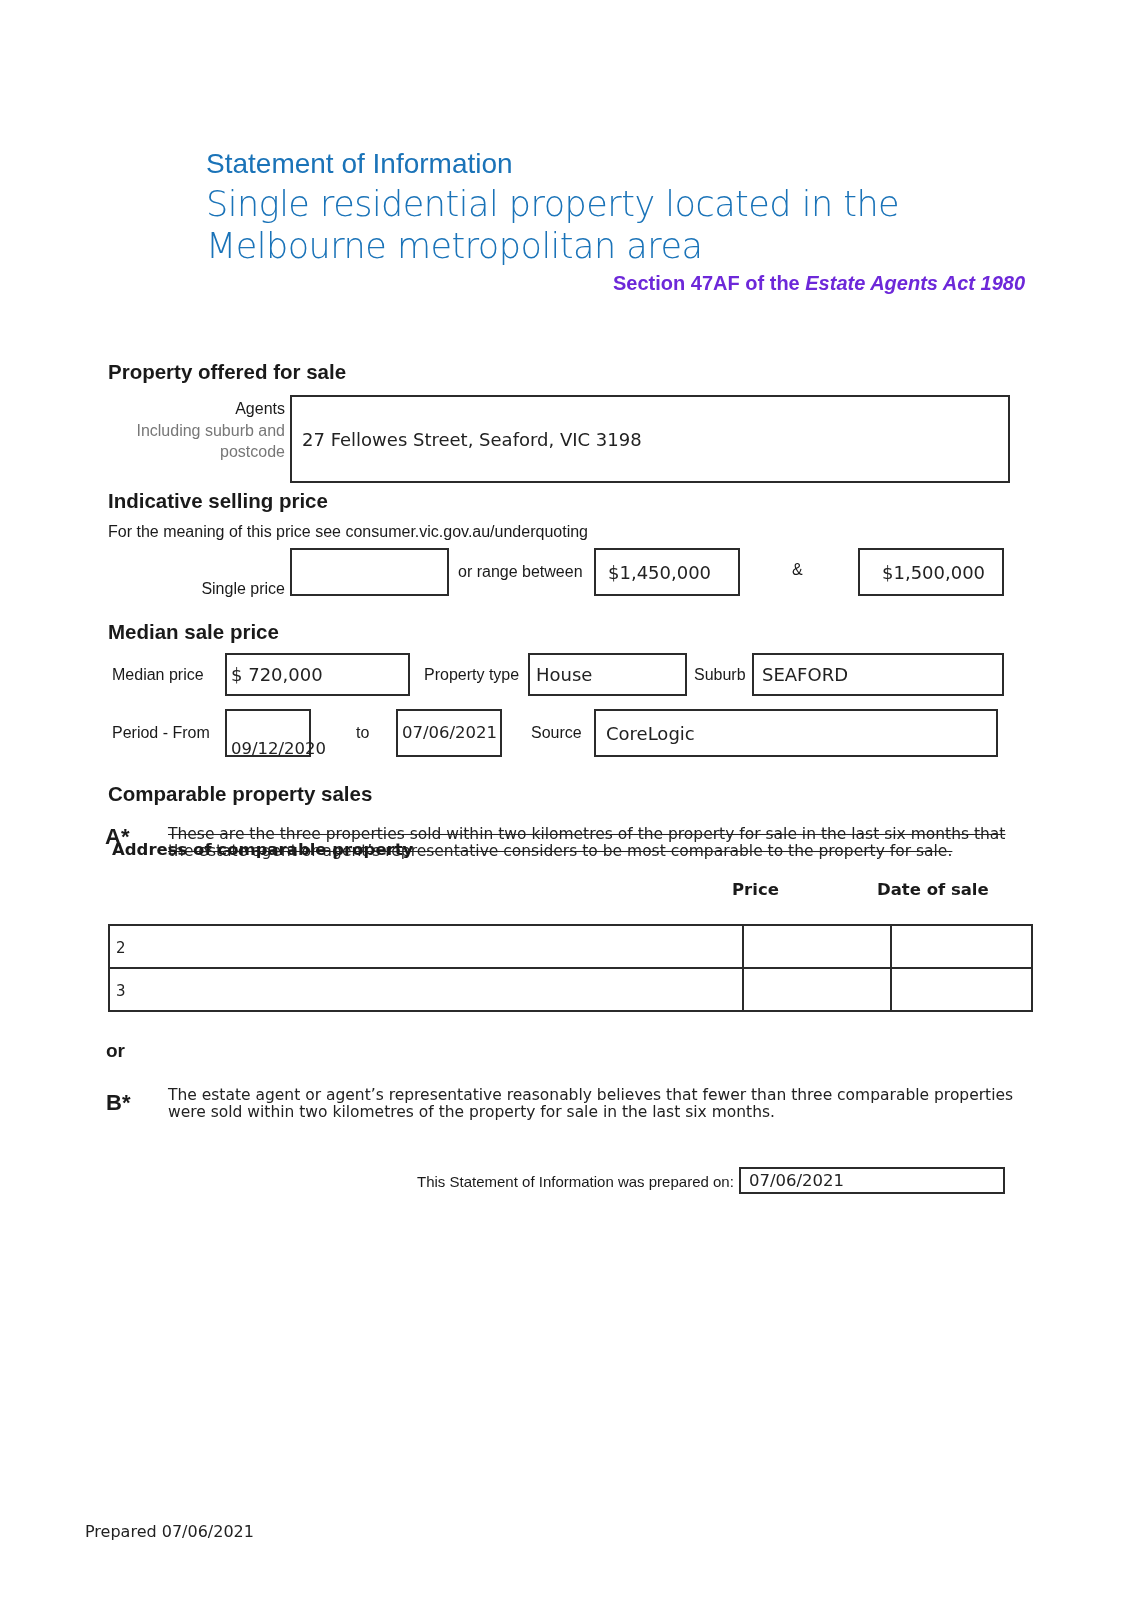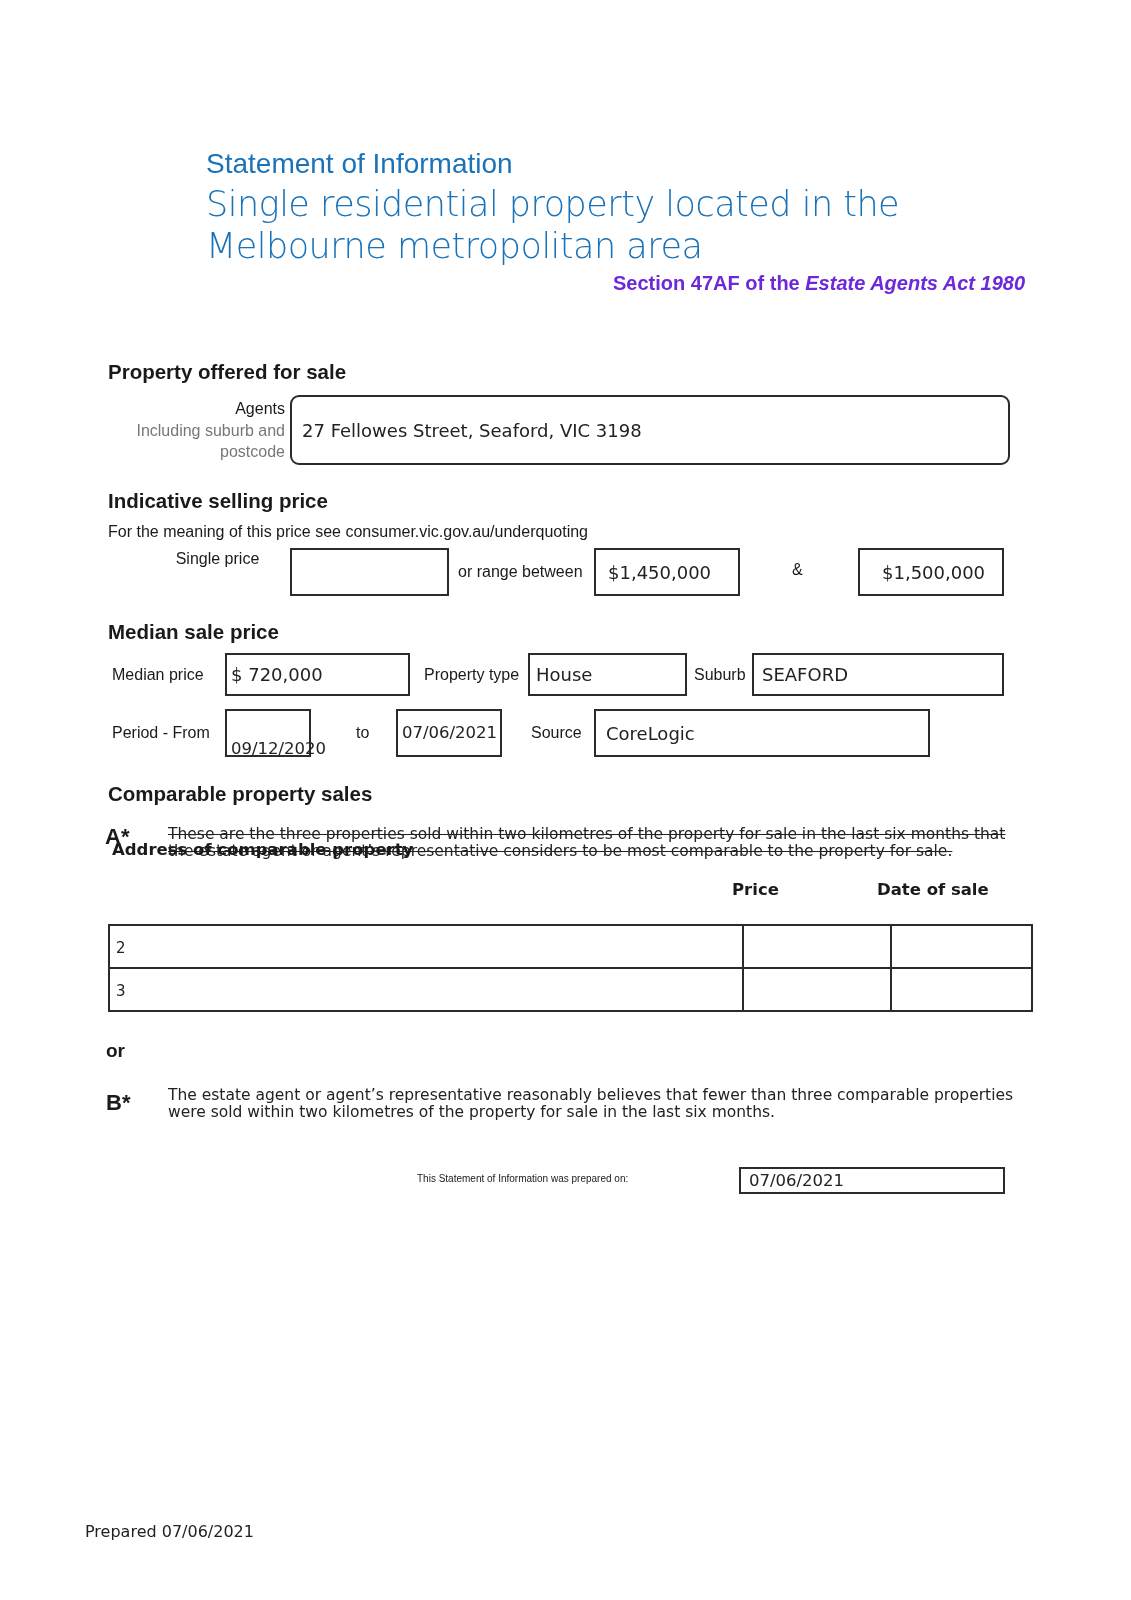--- a/index.html
+++ b/index.html
@@ -27,45 +27,45 @@
 <body>
 
 <div class="abs title">Statement of Information</div>
 <div class="abs subtitle">Single residential property located in the Melbourne metropolitan area</div>
 <div class="abs section-ref"><span>Section 47AF of the </span><i>Estate Agents Act 1980</i></div>
 
 <div class="abs h2" style="left:108px; top:360px;">Property offered for sale</div>
 <div class="abs lbl right" style="left:100px; top:400px; width:185px;">Agents</div>
 <div class="abs lbl lbl-grey right" style="left:100px; top:422px; width:185px;">Including suburb and</div>
 <div class="abs lbl lbl-grey right" style="left:100px; top:443px; width:185px;">postcode</div>
-<div class="abs box" style="left:290px; top:395px; width:720px; height:70px; padding-left:10px;border-radius:9px;">27 Fellowes Street, Seaford, VIC 3198</div>
+<div class="abs box" style="left:290px; top:395px; width:720px; height:88px; padding-left:10px;">27 Fellowes Street, Seaford, VIC 3198</div>
 
 <div class="abs h2" style="left:108px; top:489px;">Indicative selling price</div>
 <div class="abs lbl" style="left:108px; top:523px;">For the meaning of this price see consumer.vic.gov.au/underquoting</div>
-<div class="abs lbl right" style="left:150px; top:550px; width:135px;text-align:center;">Single price</div>
+<div class="abs lbl right" style="left:150px; top:580px; width:135px;">Single price</div>
 <div class="abs box" style="left:290px; top:548px; width:159px; height:48px;"></div>
 <div class="abs lbl" style="left:458px; top:563px;">or range between</div>
 <div class="abs box" style="left:594px; top:548px; width:146px; height:48px; padding-left:12px;">$1,450,000</div>
 <div class="abs lbl" style="left:792px; top:561px;">&amp;</div>
 <div class="abs box" style="left:858px; top:548px; width:146px; height:48px; padding-left:22px;">$1,500,000</div>
 
 <div class="abs h2" style="left:108px; top:620px;">Median sale price</div>
 <div class="abs lbl" style="left:112px; top:666px;">Median price</div>
 <div class="abs box" style="left:225px; top:653px; width:185px; height:43px; padding-left:4px;">$ 720,000</div>
 <div class="abs lbl" style="left:424px; top:666px;">Property type</div>
 <div class="abs box" style="left:528px; top:653px; width:159px; height:43px; padding-left:6px;">House</div>
 <div class="abs lbl" style="left:694px; top:666px;">Suburb</div>
 <div class="abs box" style="left:752px; top:653px; width:252px; height:43px;">SEAFORD</div>
 
 <div class="abs lbl" style="left:112px; top:724px;">Period - From</div>
 <div class="abs box" style="left:225px; top:709px; width:86px; height:48px; padding-left:4px; align-items:flex-start; padding-top:28px; font-size:16.5px;">09/12/2020</div>
 <div class="abs lbl" style="left:356px; top:724px;">to</div>
 <div class="abs box" style="left:396px; top:709px; width:106px; height:48px; padding-left:4px; align-items:flex-start; padding-top:12px; font-size:16.5px;">07/06/2021</div>
 <div class="abs lbl" style="left:531px; top:724px;">Source</div>
-<div class="abs box" style="left:594px; top:709px; width:336px; height:48px; padding-left:10px;">CoreLogic</div>
+<div class="abs box" style="left:594px; top:709px; width:404px; height:48px; padding-left:10px;">CoreLogic</div>
 
 <div class="abs h2" style="left:108px; top:782px;">Comparable property sales</div>
 <div class="abs letter" style="left:105px; top:824px;">A*</div>
 <div class="abs para strike" style="left:168px; top:826px; width:840px;">These are the three properties sold within two kilometres of the property for sale in the last six months that the estate agent or agent’s representative considers to be most comparable to the property for sale.</div>
 
 <div class="abs th" style="left:112px; top:840px;">Address of comparable property</div>
 <div class="abs th" style="left:732px; top:880px;">Price</div>
 <div class="abs th" style="left:877px; top:880px;">Date of sale</div>
 
 <table class="comp">
@@ -85,16 +85,16 @@
     <td></td>
     <td></td>
   </tr>
 </tbody>
   </table>
 
 <div class="abs h2" style="left:106px; top:1040px; font-size:19px;">or</div>
 <div class="abs letter" style="left:106px; top:1090px;">B*</div>
 <div class="abs para" style="left:168px; top:1087px; width:850px;">The estate agent or agent’s representative reasonably believes that fewer than three comparable properties were sold within two kilometres of the property for sale in the last six months.</div>
 
-<div class="abs lbl" style="left:417px; top:1173px; font-size:10px;">This Statement of Information was prepared on:</div>
+<div class="abs lbl" style="left:417px; top:1173px; font-size:15px;">This Statement of Information was prepared on:</div>
 <div class="abs box" style="left:739px; top:1167px; width:266px; height:27px; font-size:16.5px;">07/06/2021</div>
 
 <div class="abs" style="left:85px; top:1522px; font-size:16px; font-family:'DejaVu Sans', sans-serif; color:#222;">Prepared 07/06/2021</div>
 
 </body></html>

